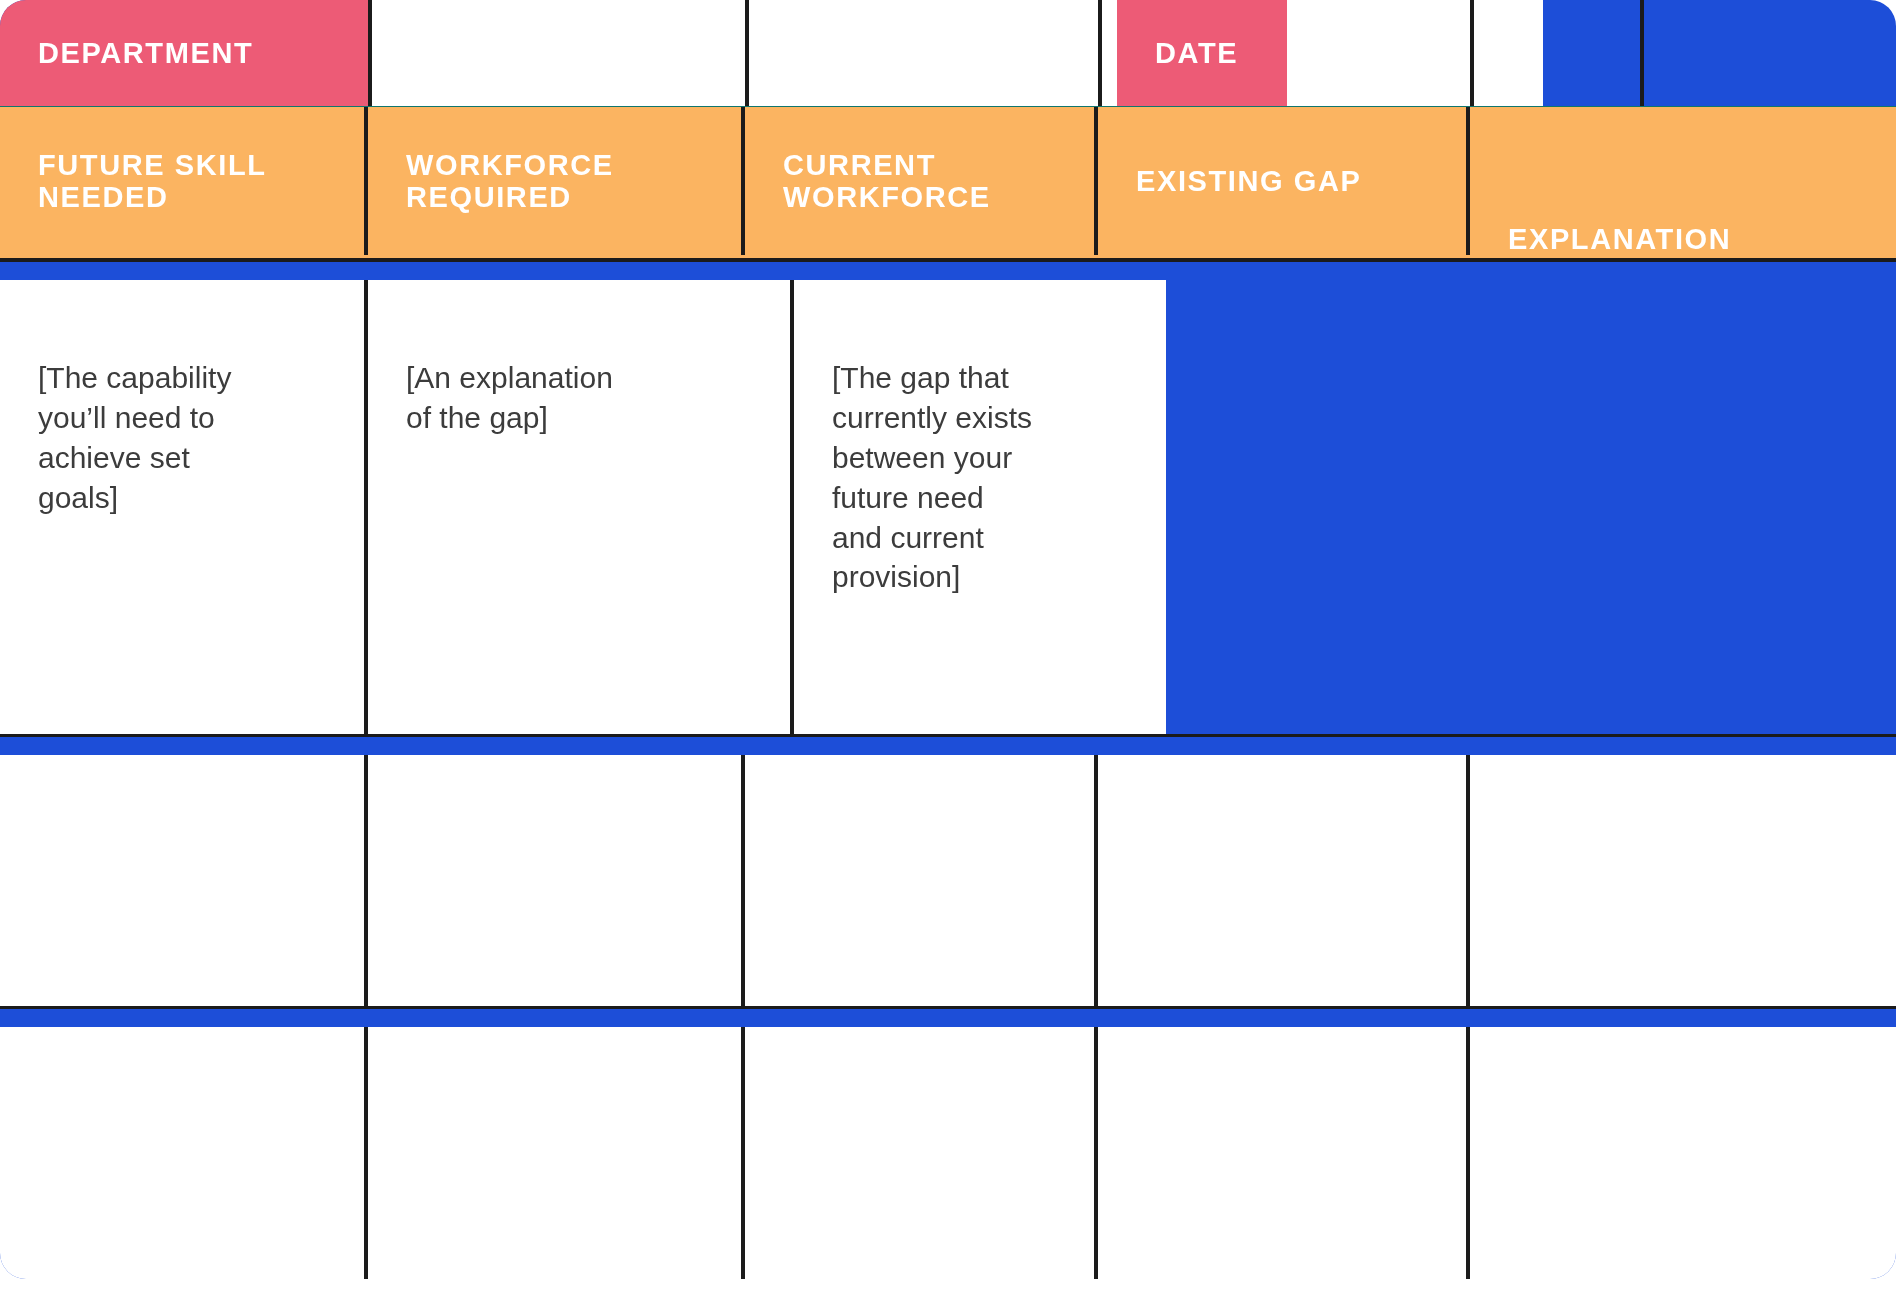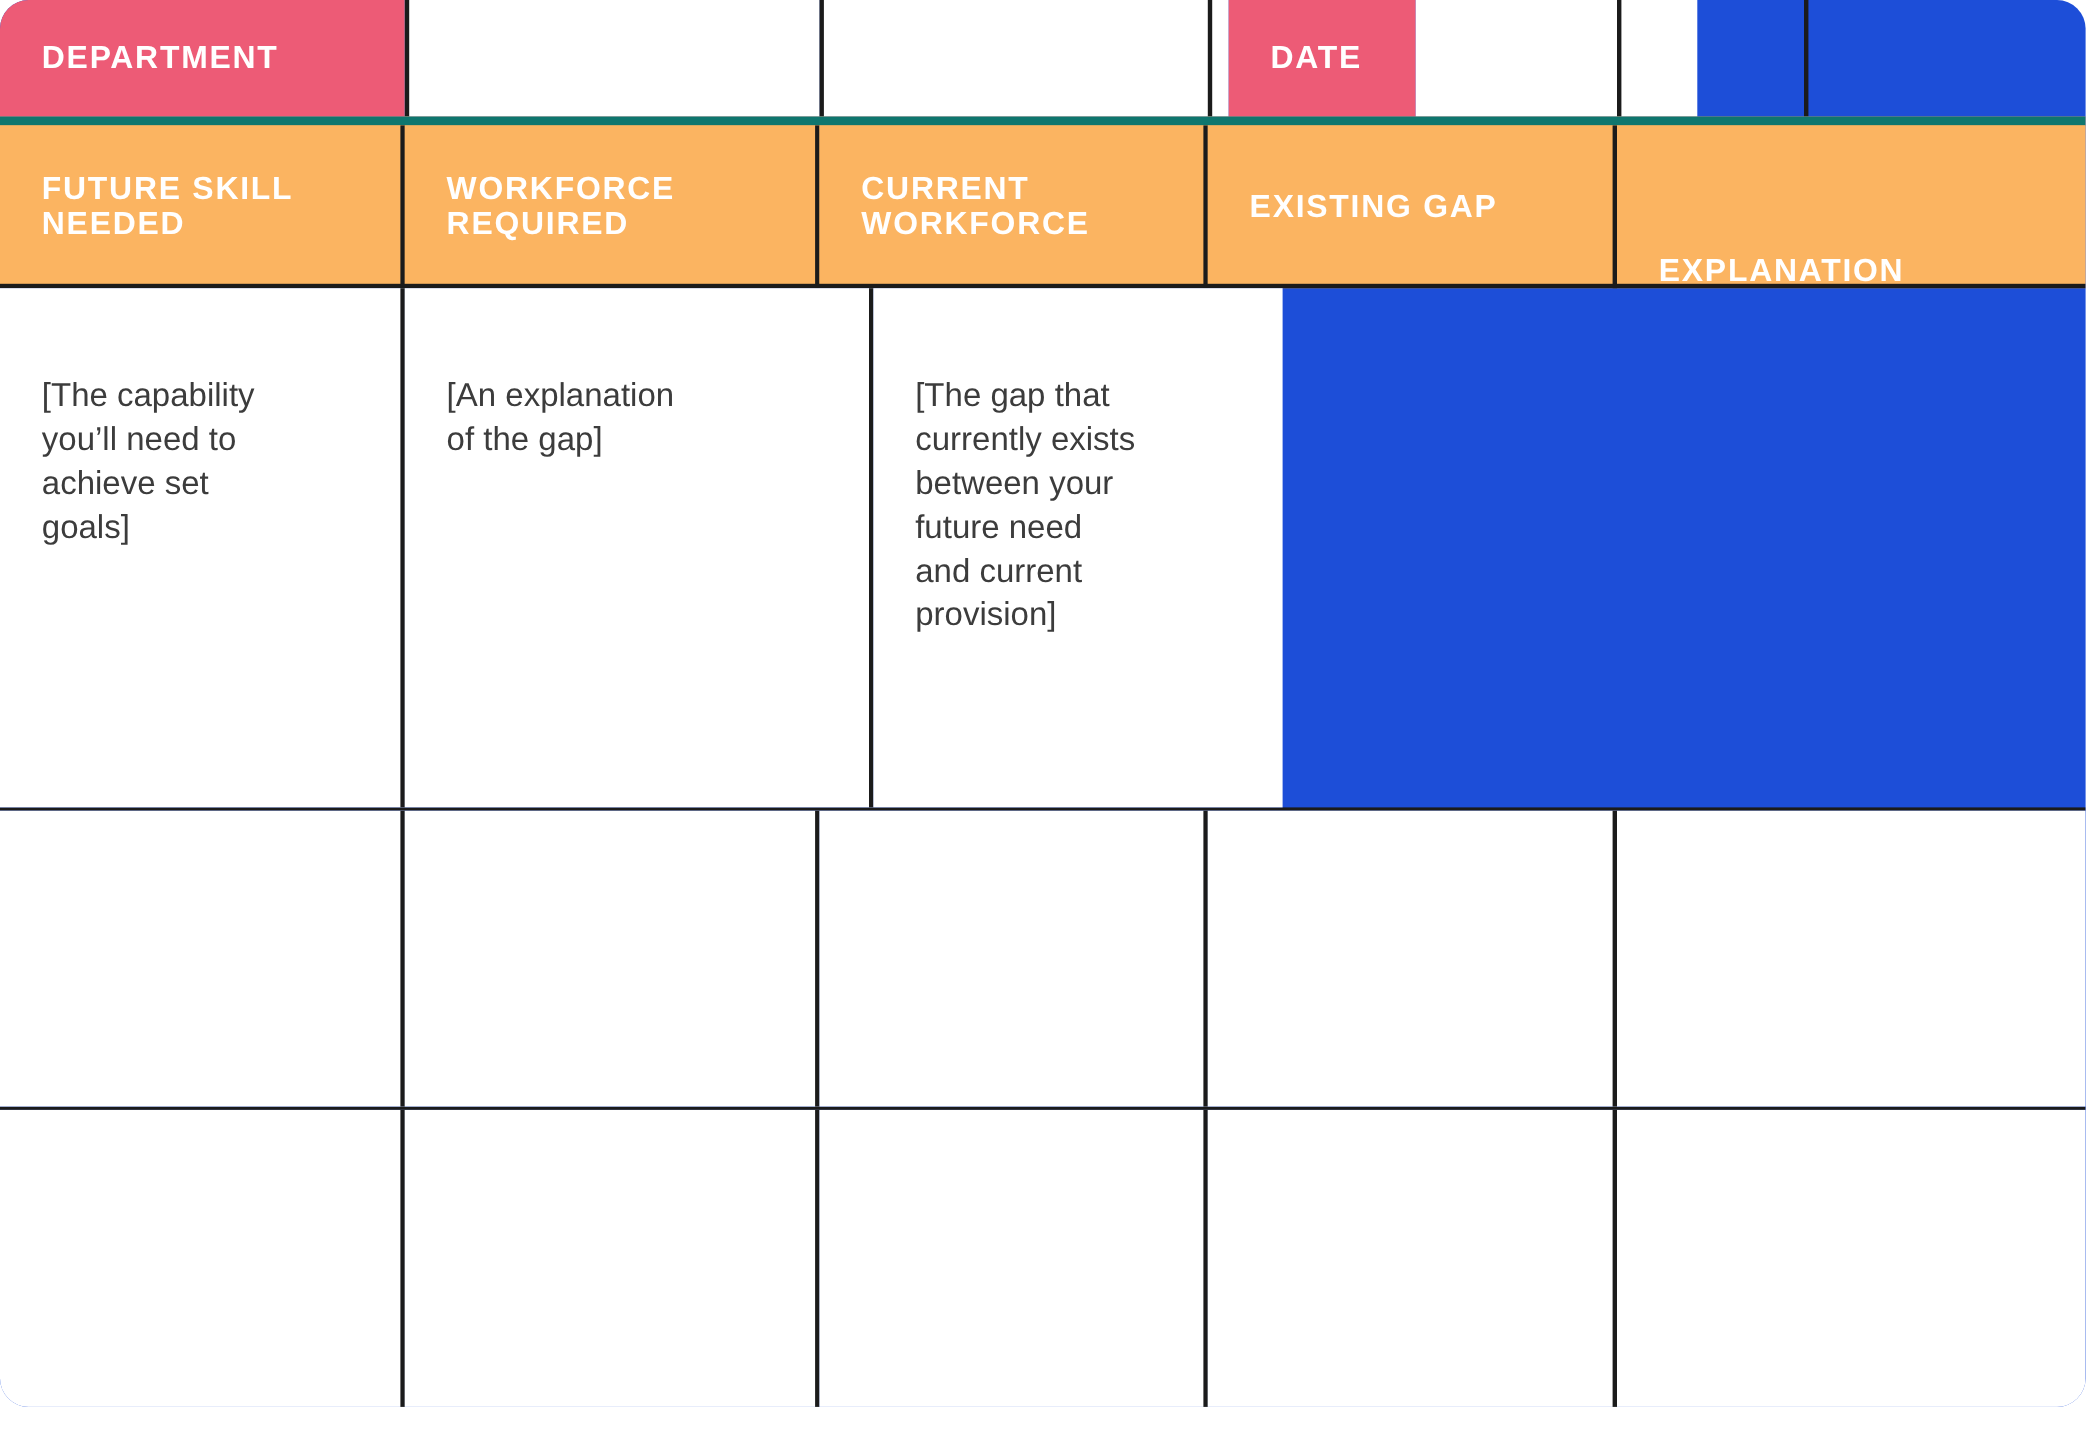--- a/index.html
+++ b/index.html
@@ -77,21 +77,21 @@
 
   
   .header-row {
     position: absolute;
     left: 0;
     top: 106px;
     width: 1896px;
     height: 152px;
     display: flex;
     background: #fbb461;
-    border-top: 8px solid #0f766e;
+    border-top: 1px solid #0f766e;
     box-sizing: border-box;
   }
   .head-cell {
     box-sizing: border-box;
     height: 148px;
     display: flex;
     align-items: center;
     padding-left: 38px;
     padding-right: 12px;
     background: #fbb461;
@@ -125,20 +125,21 @@
   }
   .body-row.r1 { height: 475px; }
   .body-row.r2 { height: 272px; }
   .body-row.r3 { height: 270px; border-bottom: none; }
 
   .body-cell {
     box-sizing: border-box;
     border-right: 4px solid #1b1b1b;
     padding: 78px 16px 10px 38px;
     background: #ffffff;
+    margin-top: 18px;
   }
   .body-row.r2 .body-cell,
   .body-row.r3 .body-cell { padding-top: 20px; }
   .body-cell:last-child { border-right: none; }
 
   .body-cell .c-text {
     color: #3c3c3c;
     font-size: 30px;
     line-height: 1.33;
     white-space: pre-line;

